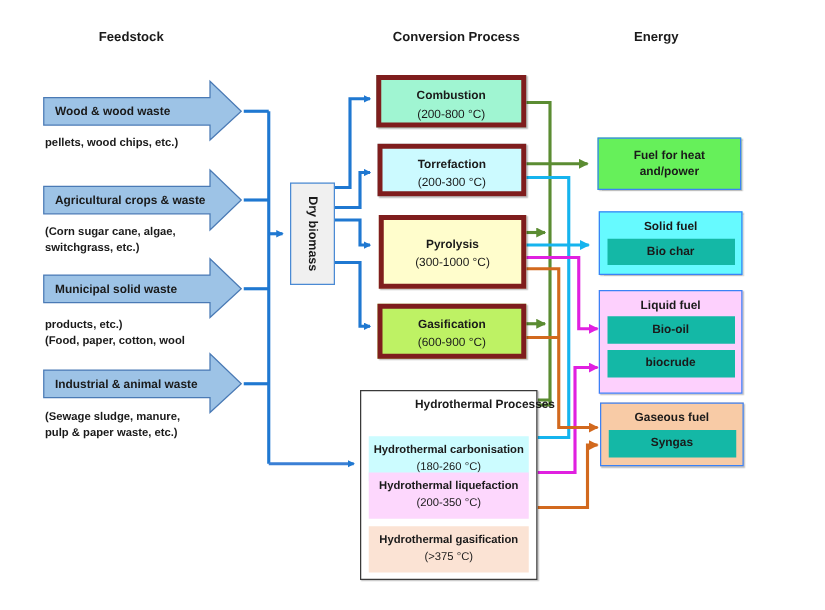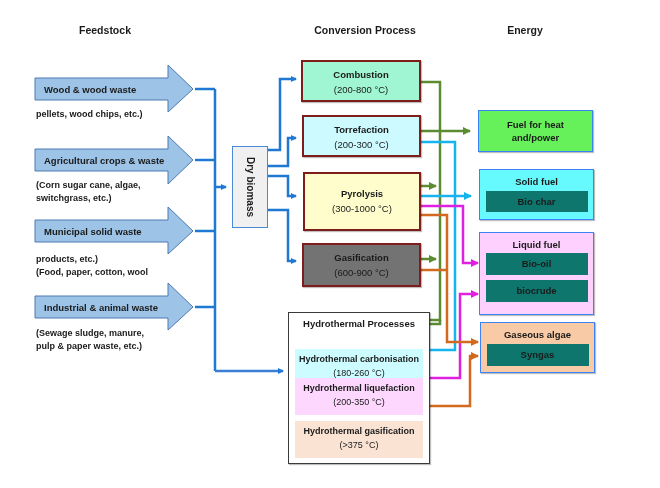--- a/index.html
+++ b/index.html
@@ -2,27 +2,27 @@
 <html><head>
   <meta charset="utf-8">
   <style>
     html, body { margin: 0; padding: 0; background: #ffffff; }
     body { width: 660px; height: 488px; position: relative; overflow: hidden;
       font-family: "Liberation Sans", "DejaVu Sans", sans-serif; color: #1a1a1a; }
     .abs { position: absolute; }
     .col-title { position: absolute; font-size: 10.5px; font-weight: bold; text-align: center; }
     .feed-label { position: absolute; font-size: 9.5px; font-weight: bold; left: 44px; }
     .feed-desc { position: absolute; font-size: 9px; font-weight: bold; left: 36px; line-height: 13px; }
-    .proc { position: absolute; border: 2px solid #7f1d1d; box-sizing: border-box; text-align: center;
+    .proc { position: absolute; border: 4px solid #7f1d1d; box-sizing: border-box; text-align: center;
       font-size: 9.5px; box-shadow: 1px 1px 1px rgba(0,0,0,0.25); }
     .proc .t { font-weight: bold; margin-top: 7px; }
     .proc .r { margin-top: 4px; }
     .energy { position: absolute; border: 1px solid #3b82f6; box-sizing: border-box; text-align: center;
       font-size: 9.5px; font-weight: bold; box-shadow: 1px 1px 1px rgba(0,0,0,0.25); }
-    .inner { background: #0f766e; margin: 0 auto; text-align: center; font-weight: bold; font-size: 9.5px; }
+    .inner { background: #14b8a6; margin: 0 auto; text-align: center; font-weight: bold; font-size: 9.5px; }
     .ht-sub { position: absolute; left: 8px; width: 134px; text-align: center; font-size: 9px; }
     .ht-sub .t { font-weight: bold; margin-top: 7px; }
     .ht-sub .r { margin-top: 4px; }
     svg#connectors { position: absolute; left: 0; top: 0; }
   </style>
 </head>
 <body>
 
 <div class="col-title" style="left:60px; top:24px; width:90px;">Feedstock</div>
 <div class="col-title" style="left:290px; top:24px; width:150px;">Conversion Process</div>
@@ -127,26 +127,26 @@
   <div class="r">(200-800 °C)</div>
 </div>
 <div class="proc" style="left:302px; top:115px; width:119px; height:42px; background:#ccfaff;">
   <div class="t">Torrefaction</div>
   <div class="r">(200-300 °C)</div>
 </div>
 <div class="proc" style="left:303px; top:172px; width:118px; height:59px; background:#fffdcc;">
   <div class="t" style="margin-top:14px;">Pyrolysis</div>
   <div class="r">(300-1000 °C)</div>
 </div>
-<div class="proc" style="left:302px; top:243px; width:119px; height:44px; background:#737373;">
+<div class="proc" style="left:302px; top:243px; width:119px; height:44px; background:#bef264;">
   <div class="t">Gasification</div>
   <div class="r">(600-900 °C)</div>
 </div>
 
-<div class="abs" style="left:288px; top:312px; width:142px; height:152px; background:#ffffff; border:1px solid #3a3a3a; box-sizing:border-box; box-shadow:1px 1px 1px rgba(0,0,0,0.25);">
+<div class="abs" style="left:288px; top:312px; width:142px; height:152px; background:#ffffff; border:1px solid #3a3a3a; box-sizing:border-box; box-shadow:1px 1px 1px rgba(0,0,0,0.25);padding-left:29px;">
   <div style="position:absolute; top:5px; width:100%; text-align:center; font-size:9.5px; font-weight:bold;">Hydrothermal Processes</div>
   <div class="ht-sub" style="top:36px; height:36px; left:6px; width:128px; background:#ccfcff;">
     <div class="t" style="margin-top:5px;">Hydrothermal carbonisation</div>
     <div class="r">(180-260 °C)</div>
   </div>
   <div class="ht-sub" style="top:65px; height:37px; left:6px; width:128px; background:#fdd7fd;">
     <div class="t" style="margin-top:5px;">Hydrothermal liquefaction</div>
     <div class="r">(200-350 °C)</div>
   </div>
   <div class="ht-sub" style="top:108px; height:37px; left:6px; width:128px; background:#fbe3d4;">
@@ -165,15 +165,15 @@
   <div class="inner" style="width:102px; height:21px; line-height:21px; margin-top:4px;">Bio char</div>
 </div>
 
 <div class="energy" style="left:479px; top:232px; width:115px; height:83px; background:#fdd0fd;">
   <div style="margin-top:6px;">Liquid fuel</div>
   <div class="inner" style="width:102px; height:22px; line-height:22px; margin-top:3px;">Bio-oil</div>
   <div class="inner" style="width:102px; height:22px; line-height:22px; margin-top:5px;">biocrude</div>
 </div>
 
 <div class="energy" style="left:480px; top:322px; width:115px; height:51px; background:#f8cba6;">
-  <div style="margin-top:6px;">Gaseous algae</div>
+  <div style="margin-top:6px;">Gaseous fuel</div>
   <div class="inner" style="width:102px; height:22px; line-height:22px; margin-top:4px;">Syngas</div>
 </div>
 
 </body></html>

